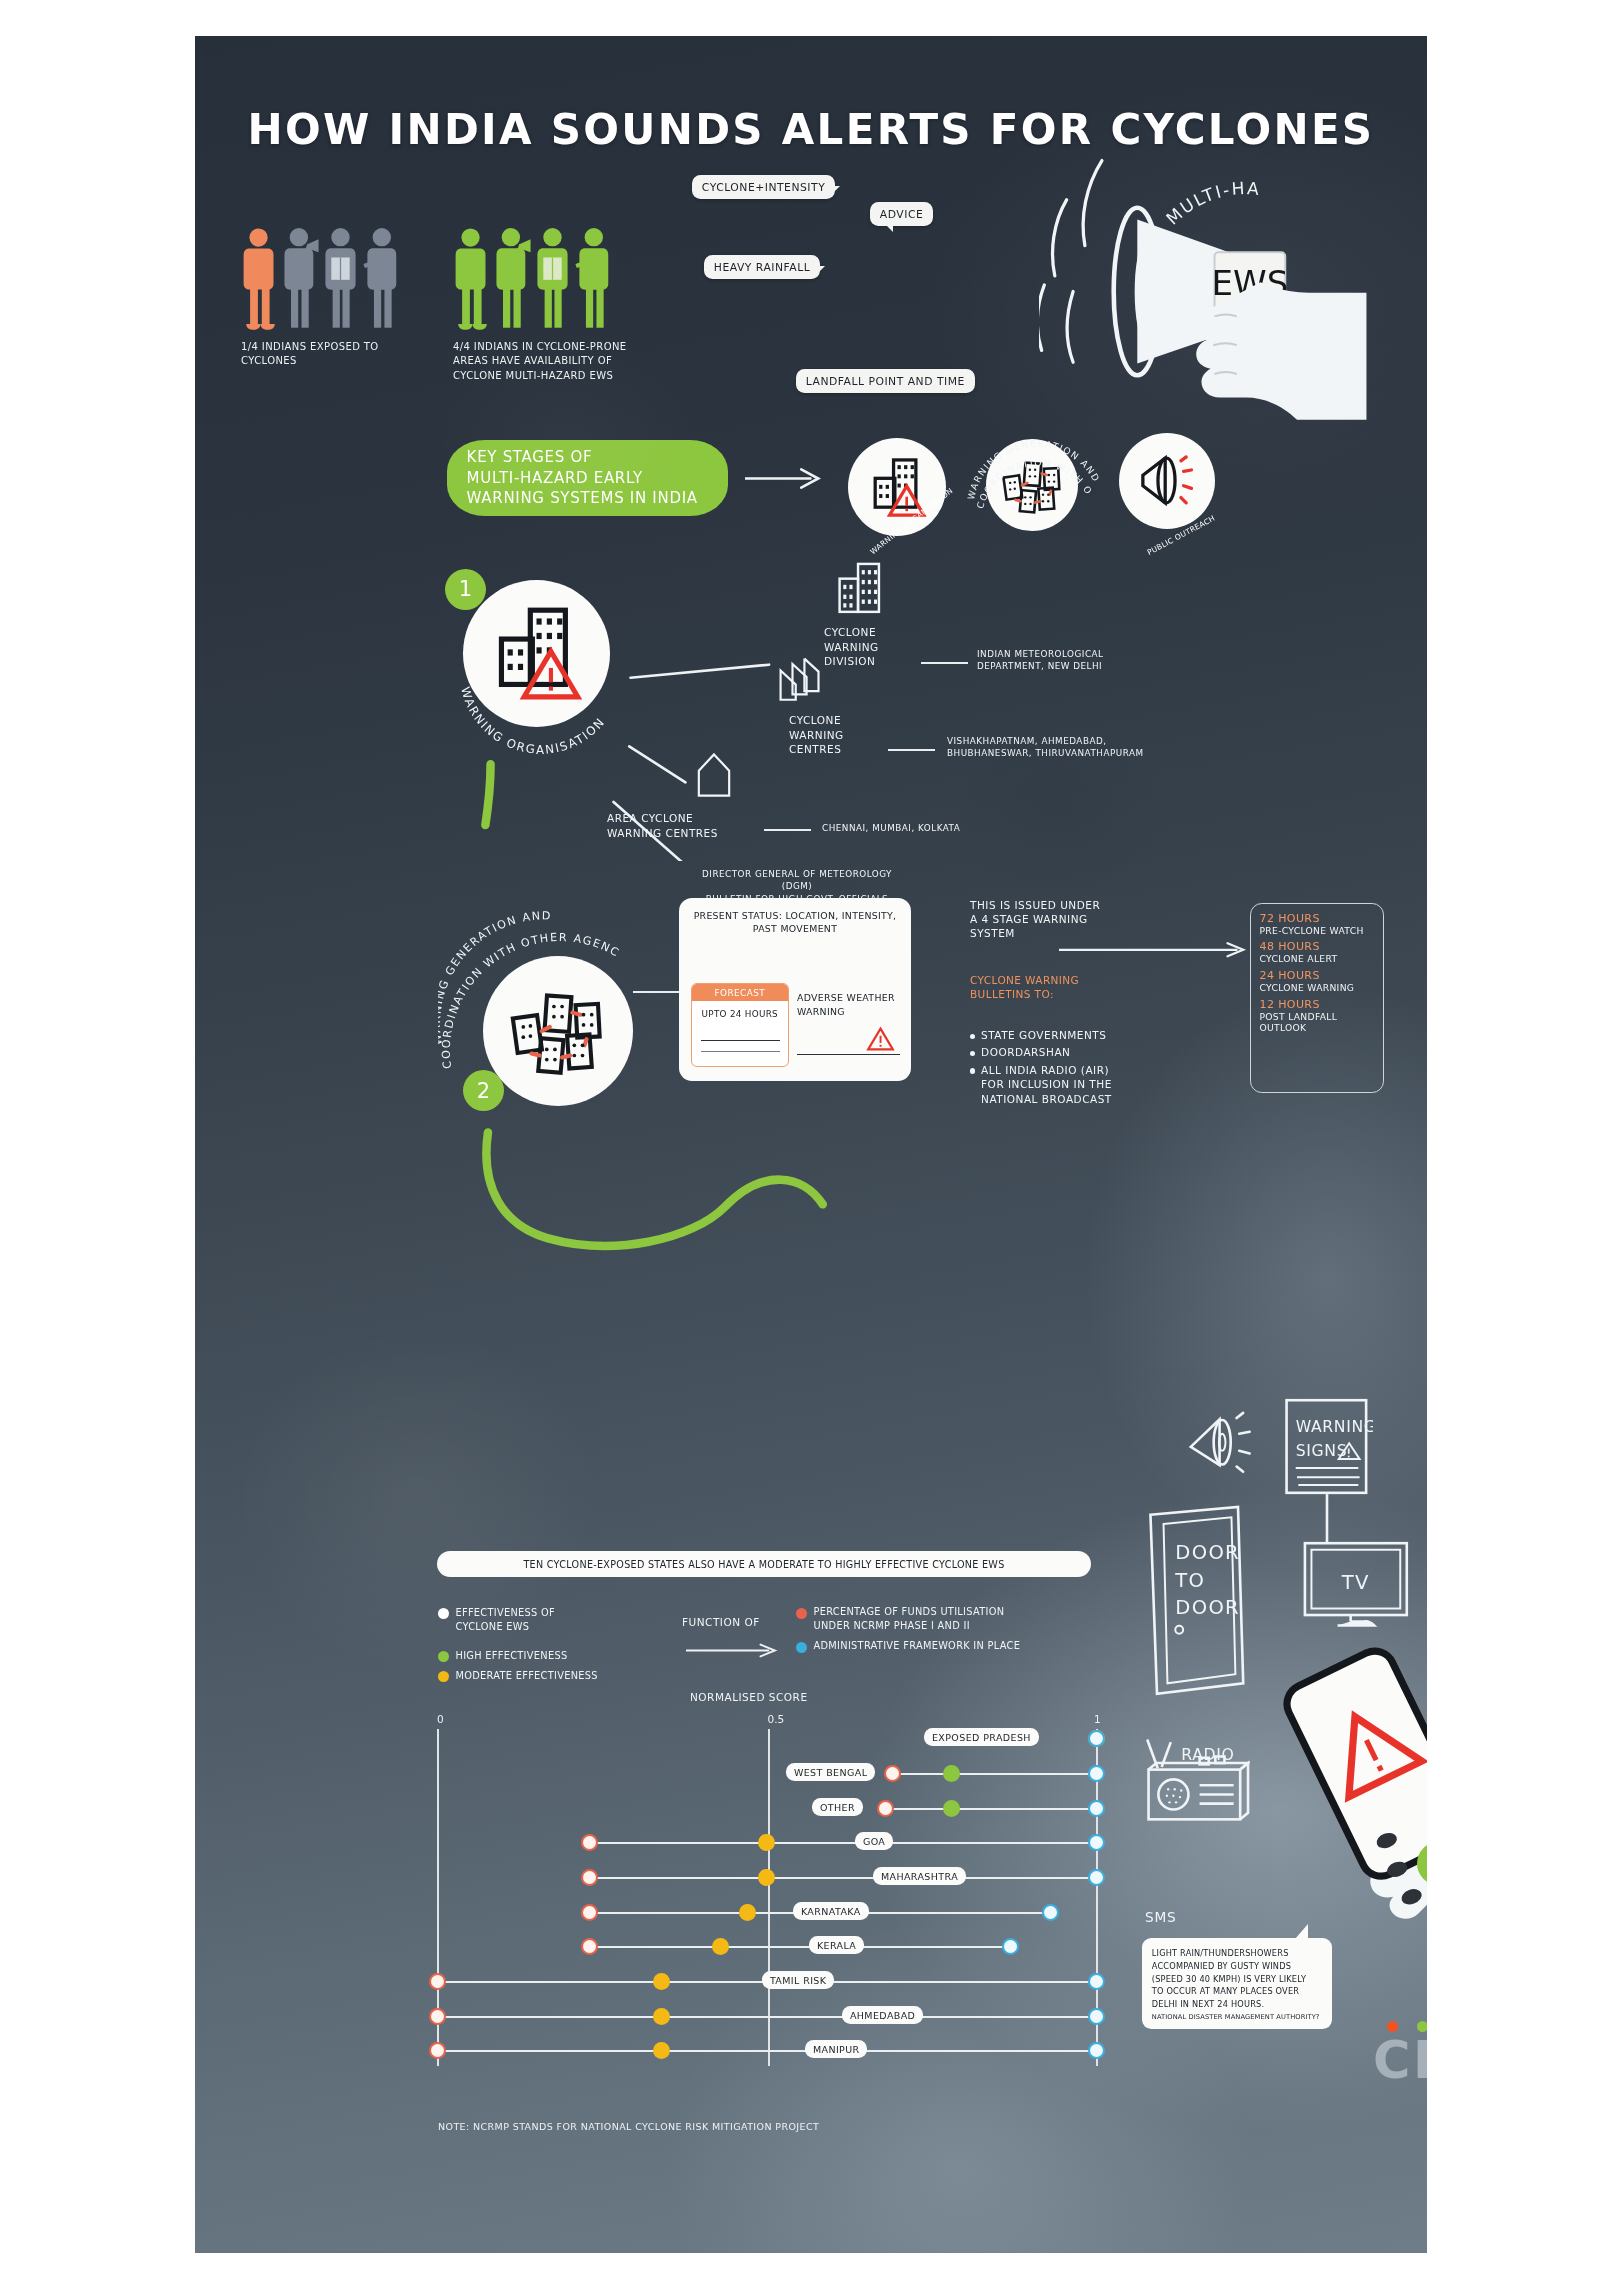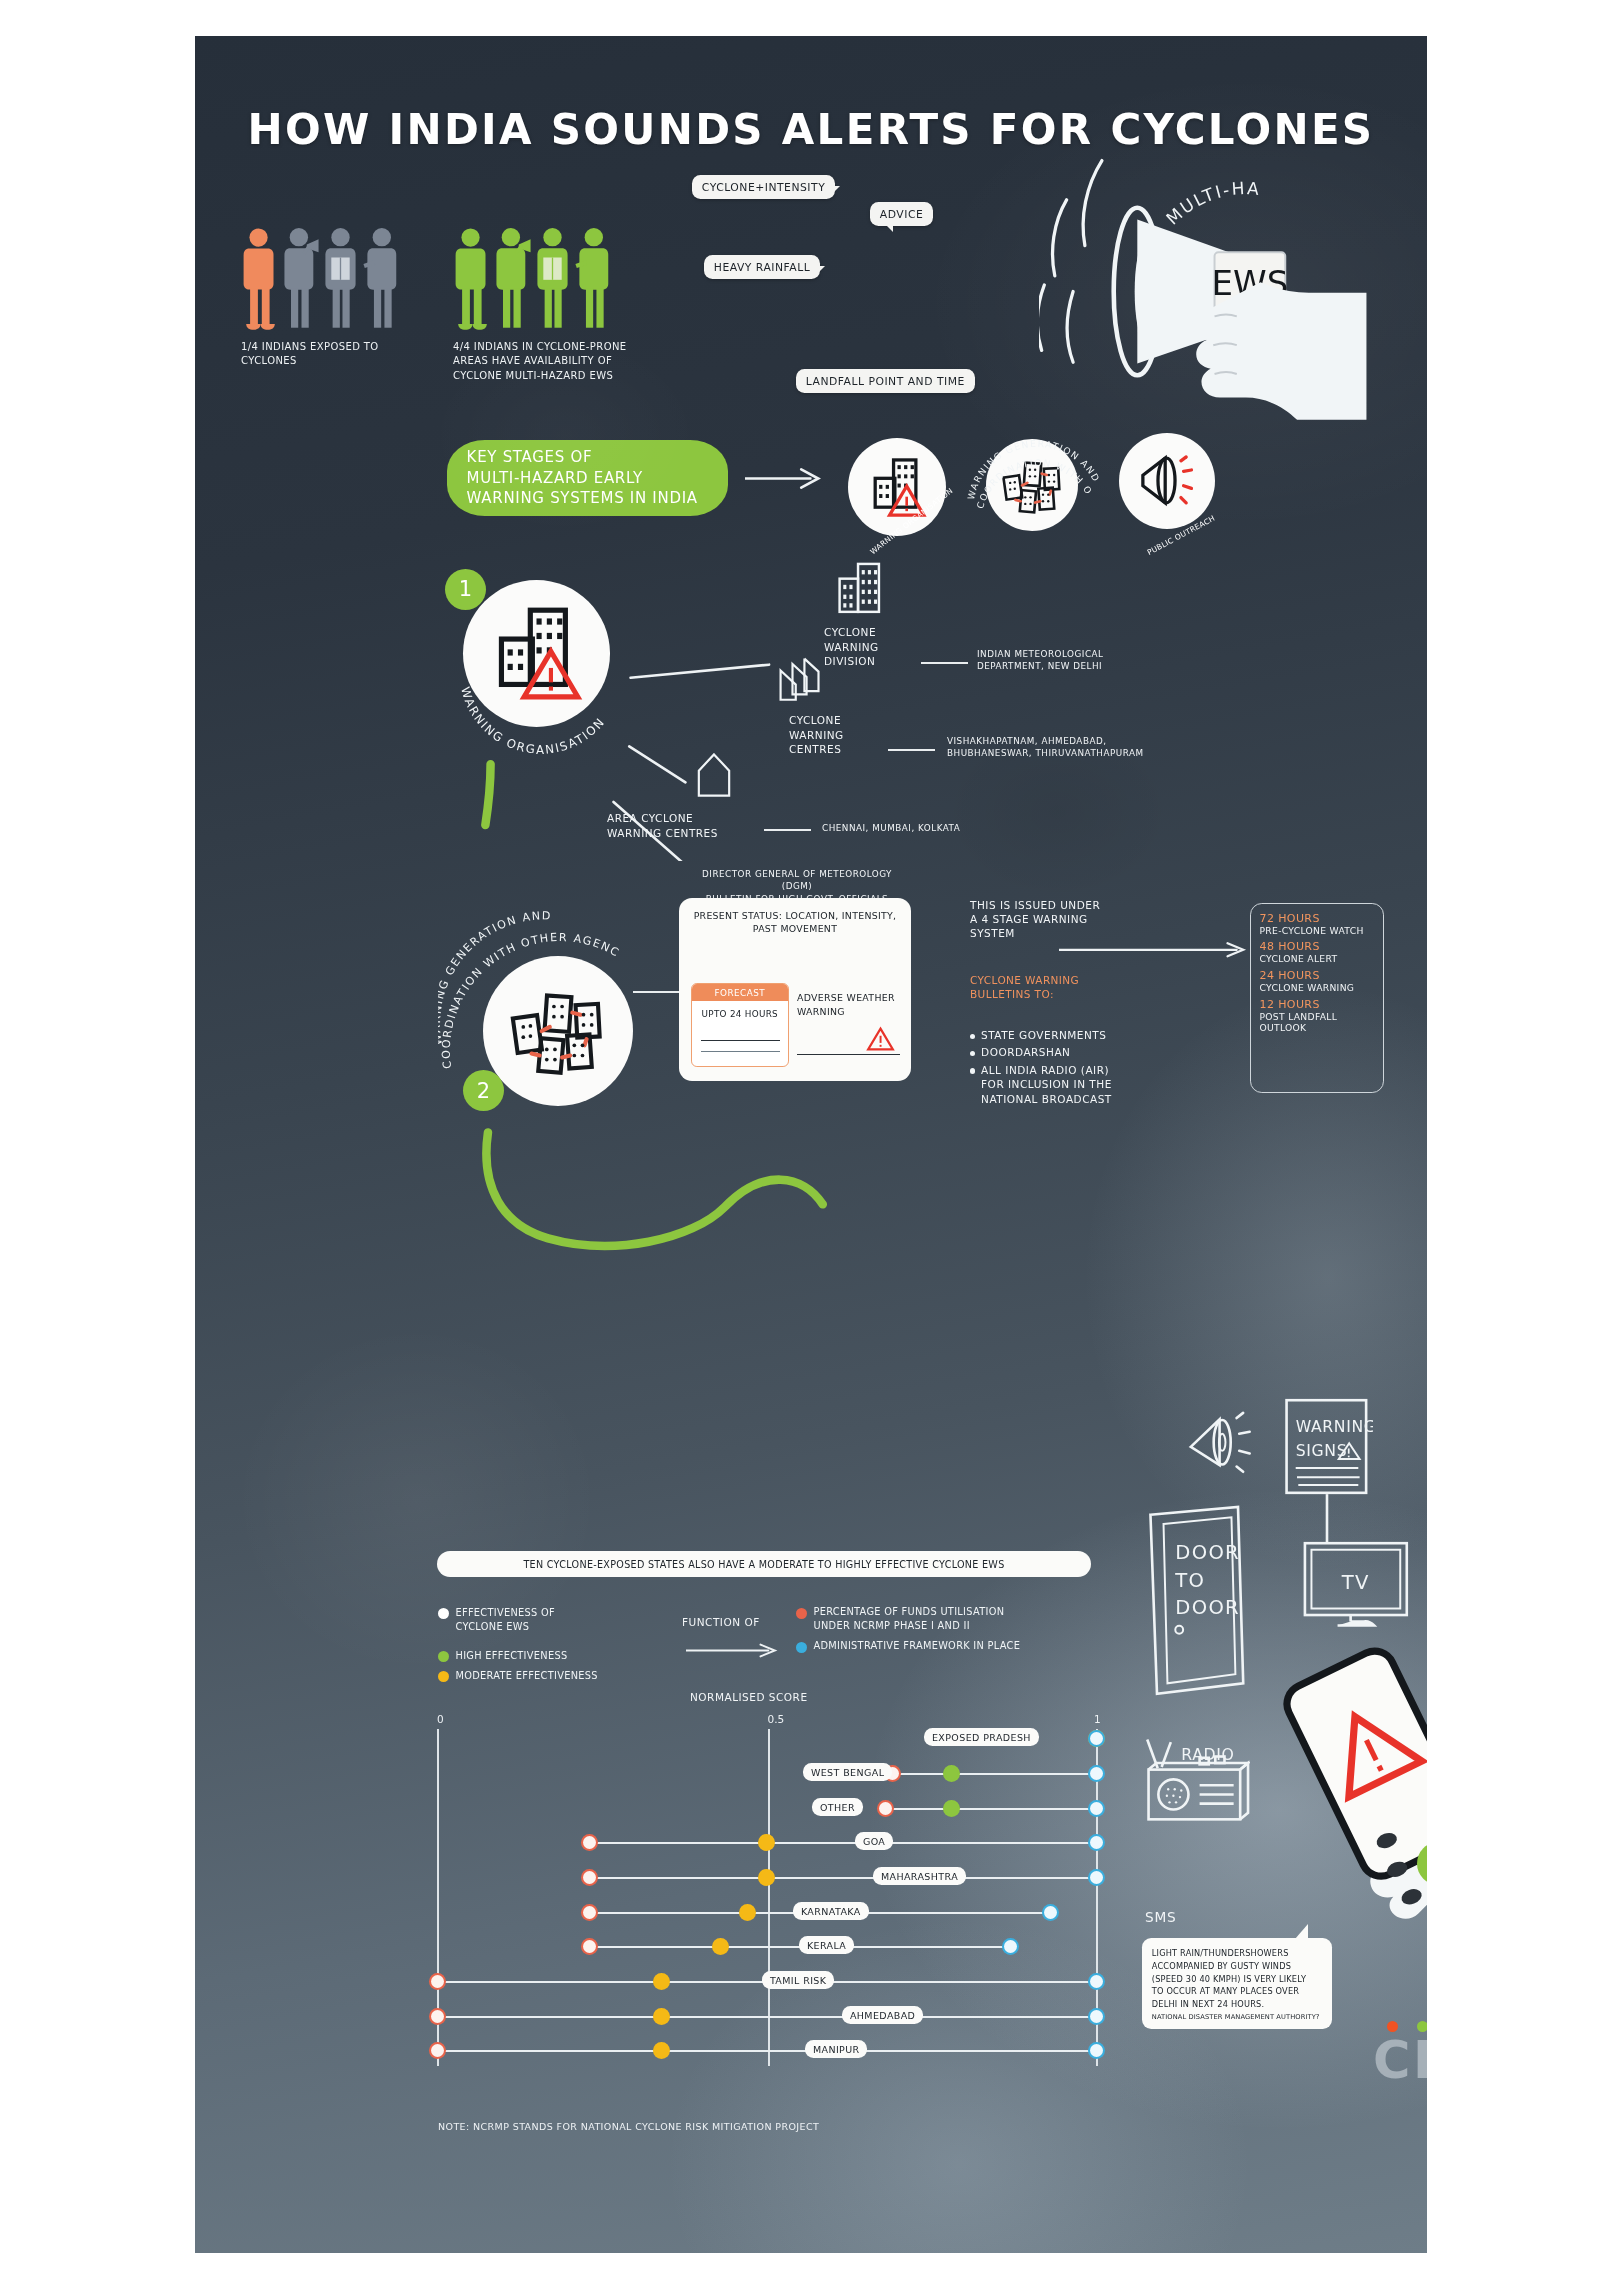--- a/index.html
+++ b/index.html
@@ -763,21 +763,21 @@
           <div class="cdot" style="left: 659px; background: rgb(253, 243, 239); box-shadow: rgb(232, 99, 74) 0px 0px 0px 2px;"></div>
           <div class="cdot" style="left: 659px; background: rgb(141, 198, 63); box-shadow: rgb(141, 198, 63) 0px 0px 0px 2px;"></div>
           <div class="cdot" style="left: 659px; background: rgb(238, 248, 253); box-shadow: rgb(58, 174, 222) 0px 0px 0px 2px;"></div>
           <div class="stateTag hand" style="left: 487px;">EXPOSED PRADESH</div>
         </div>
         <div class="crow" style="left: 0px; top: 44px; width: 659px;">
           <div class="conn" style="left: 455px; width: 204px;"></div>
           <div class="cdot" style="left: 455px; background: rgb(253, 243, 239); box-shadow: rgb(232, 99, 74) 0px 0px 0px 2px;"></div>
           <div class="cdot" style="left: 514px; background: rgb(141, 198, 63); box-shadow: rgb(141, 198, 63) 0px 0px 0px 2px;"></div>
           <div class="cdot" style="left: 659px; background: rgb(238, 248, 253); box-shadow: rgb(58, 174, 222) 0px 0px 0px 2px;"></div>
-          <div class="stateTag hand" style="left: 366px;">WEST BENGAL</div>
+          <div class="stateTag hand" style="left: 349px;">WEST BENGAL</div>
         </div>
         <div class="crow" style="left: 0px; top: 79px; width: 659px;">
           <div class="conn" style="left: 448px; width: 211px;"></div>
           <div class="cdot" style="left: 448px; background: rgb(253, 243, 239); box-shadow: rgb(232, 99, 74) 0px 0px 0px 2px;"></div>
           <div class="cdot" style="left: 514px; background: rgb(141, 198, 63); box-shadow: rgb(141, 198, 63) 0px 0px 0px 2px;"></div>
           <div class="cdot" style="left: 659px; background: rgb(238, 248, 253); box-shadow: rgb(58, 174, 222) 0px 0px 0px 2px;"></div>
           <div class="stateTag hand" style="left: 375px;">OTHER</div>
         </div>
         <div class="crow" style="left: 0px; top: 113px; width: 659px;">
           <div class="conn" style="left: 152px; width: 507px;"></div>
@@ -798,21 +798,21 @@
           <div class="cdot" style="left: 152px; background: rgb(253, 243, 239); box-shadow: rgb(232, 99, 74) 0px 0px 0px 2px;"></div>
           <div class="cdot" style="left: 310px; background: rgb(245, 185, 22); box-shadow: rgb(245, 185, 22) 0px 0px 0px 2px;"></div>
           <div class="cdot" style="left: 613px; background: rgb(238, 248, 253); box-shadow: rgb(58, 174, 222) 0px 0px 0px 2px;"></div>
           <div class="stateTag hand" style="left: 356px;">KARNATAKA</div>
         </div>
         <div class="crow" style="left: 0px; top: 217px; width: 659px;">
           <div class="conn" style="left: 152px; width: 422px;"></div>
           <div class="cdot" style="left: 152px; background: rgb(253, 243, 239); box-shadow: rgb(232, 99, 74) 0px 0px 0px 2px;"></div>
           <div class="cdot" style="left: 283px; background: rgb(245, 185, 22); box-shadow: rgb(245, 185, 22) 0px 0px 0px 2px;"></div>
           <div class="cdot" style="left: 573px; background: rgb(238, 248, 253); box-shadow: rgb(58, 174, 222) 0px 0px 0px 2px;"></div>
-          <div class="stateTag hand" style="left: 362px;">KERALA</div>
+          <div class="stateTag hand" style="left: 372px;">KERALA</div>
         </div>
         <div class="crow" style="left: 0px; top: 252px; width: 659px;">
           <div class="conn" style="left: 0px; width: 659px;"></div>
           <div class="cdot" style="left: 0px; background: rgb(253, 243, 239); box-shadow: rgb(232, 99, 74) 0px 0px 0px 2px;"></div>
           <div class="cdot" style="left: 224px; background: rgb(245, 185, 22); box-shadow: rgb(245, 185, 22) 0px 0px 0px 2px;"></div>
           <div class="cdot" style="left: 659px; background: rgb(238, 248, 253); box-shadow: rgb(58, 174, 222) 0px 0px 0px 2px;"></div>
           <div class="stateTag hand" style="left: 325px;">TAMIL RISK</div>
         </div>
         <div class="crow" style="left: 0px; top: 287px; width: 659px;">
           <div class="conn" style="left: 0px; width: 659px;"></div>

